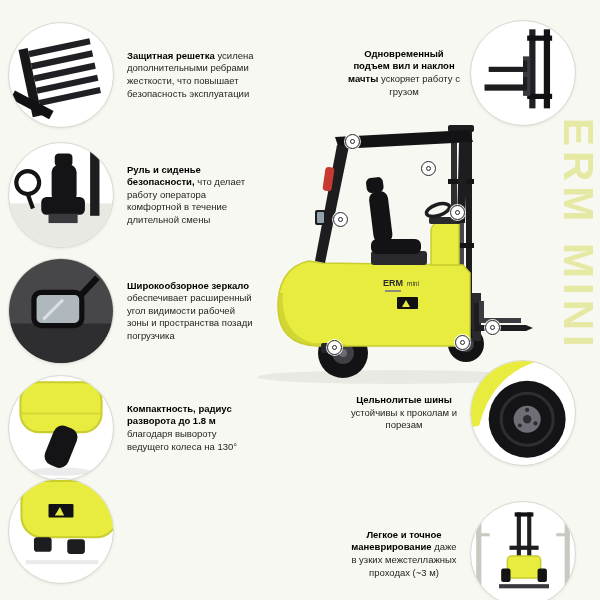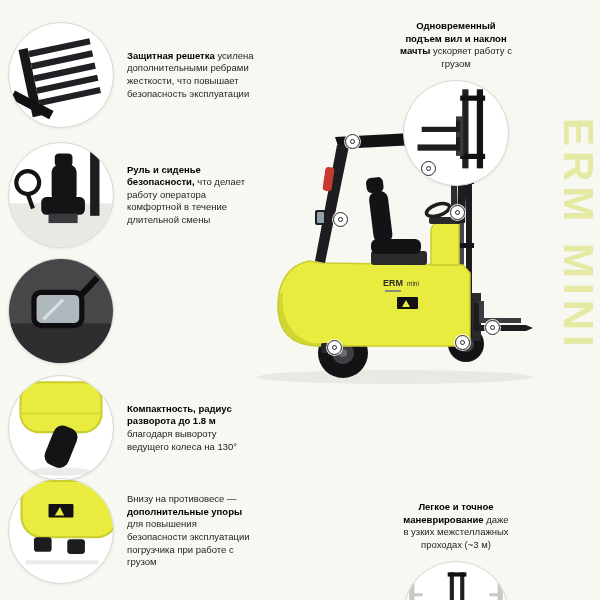--- a/index.html
+++ b/index.html
@@ -20,21 +20,21 @@
     writing-mode:vertical-rl;
     font-size:42px; font-weight:700; letter-spacing:5px;
     color:#e6e9a3;
     z-index:0; user-select:none;
   }
   
   .row {
     position:absolute; display:flex; align-items:center; z-index:2;
   }
   .row.left { left:8px; width:256px; gap:13px; }
-  .row.right { left:336px; width:240px; gap:10px; justify-content:flex-end;flex-direction:column; }
+  .row.right { left:336px; width:240px; gap:10px; justify-content:flex-end; }
   .bubble {
     flex:0 0 106px; width:106px; height:106px;
     border-radius:50%;
     background:#fff;
     border:1px solid #d9d9d0;
     box-shadow:0 1px 3px rgba(0,0,0,0.07);
     overflow:hidden;
   }
   .bubble svg { display:block; width:100%; height:100%; }
   .txt {
@@ -102,20 +102,21 @@
   <div class="row left" style="top:258px">
     <div class="bubble">
       <svg viewBox="0 0 100 100">
         <rect x="0" y="0" width="100" height="100" fill="#474749"></rect>
         <rect x="0" y="62" width="100" height="38" fill="#2e2e31"></rect>
         <line x1="68" y1="36" x2="85" y2="18" stroke="#0e0e10" stroke-width="6"></line>
         <rect x="24" y="32" width="46" height="32" rx="7" fill="#aeb8bd" stroke="#0e0e10" stroke-width="5"></rect>
         <line x1="33" y1="58" x2="52" y2="39" stroke="#d9dfe2" stroke-width="3"></line>
       </svg>
     </div>
+    <p class="txt"><b>Широкообзорное зеркало</b><span> обеспечивает расширенный угол видимости рабочей зоны и пространства позади погрузчика</span></p>
   </div>
 
   <div class="row left" style="top:375px">
     <div class="bubble">
       <svg viewBox="0 0 100 100">
         <rect x="11" y="6" width="78" height="48" rx="18" fill="#e8ec3f" stroke="#c9cd2f" stroke-width="2"></rect>
         <line x1="11" y1="36" x2="89" y2="36" stroke="#d4d836" stroke-width="2"></line>
         <rect x="38" y="48" width="24" height="40" rx="9" fill="#141416" transform="rotate(22 50 68)"></rect>
         <ellipse cx="50" cy="92" rx="30" ry="4" fill="rgba(0,0,0,0.08)"></ellipse>
       </svg>
@@ -127,40 +128,54 @@
     <div class="bubble">
       <svg viewBox="0 0 100 100">
         <rect x="12" y="2" width="92" height="54" rx="20" fill="#e8ec3f" stroke="#c9cd2f" stroke-width="2"></rect>
         <rect x="38" y="24" width="24" height="13" rx="1" fill="#111114"></rect>
         <polygon points="44,35 49,27 53,35" fill="#e8ec3f"></polygon>
         <rect x="24" y="56" width="17" height="14" rx="3" fill="#1d1d1f"></rect>
         <rect x="56" y="58" width="17" height="14" rx="3" fill="#1d1d1f"></rect>
         <rect x="16" y="78" width="70" height="4" fill="rgba(0,0,0,0.08)"></rect>
       </svg>
     </div>
-    <p class="txt"><span>Внизу на противовесе — </span><b>дополнительные упоры</b><span> для повышения безопасности эксплуатации погрузчика при работе с грузом</span></p>
   </div>
 
   <div class="row right" style="top:20px">
     <p class="txt"><b>Одновременный подъем вил и наклон мачты</b><span> ускоряет работу с грузом</span></p>
     <div class="bubble">
       <svg viewBox="0 0 100 100">
         <rect x="56" y="8" width="6" height="76" fill="#202024"></rect>
         <rect x="70" y="8" width="6" height="76" fill="#131316"></rect>
         <rect x="54" y="14" width="24" height="5" fill="#111114"></rect>
         <rect x="54" y="70" width="24" height="5" fill="#111114"></rect>
         <rect x="50" y="34" width="7" height="38" fill="#3a3a3e"></rect>
         <rect x="50" y="38" width="4" height="11" fill="#1d1d1f"></rect>
         <rect x="17" y="44" width="36" height="5" fill="#1d1d1f"></rect>
         <rect x="50" y="54" width="4" height="12" fill="#1d1d1f"></rect>
         <rect x="13" y="61" width="40" height="6" fill="#1d1d1f"></rect>
       </svg>
     </div>
   </div>
 
+  <div class="row right" style="top:360px">
+    <p class="txt"><b>Цельнолитые шины</b><span> устойчивы к проколам и порезам</span></p>
+    <div class="bubble">
+      <svg viewBox="0 0 100 100">
+        <path d="M0,0 L64,0 C34,10 16,30 8,62 L0,64 Z" fill="#e8ec3f"></path>
+        <circle cx="54" cy="56" r="37" fill="#141416"></circle>
+        <circle cx="54" cy="56" r="25" fill="none" stroke="#2e2e32" stroke-width="3"></circle>
+        <circle cx="54" cy="56" r="13" fill="#6e6e75"></circle>
+        <circle cx="54" cy="56" r="4" fill="#2e2e32"></circle>
+        <circle cx="54" cy="47" r="2" fill="#2e2e32"></circle>
+        <circle cx="62" cy="60" r="2" fill="#2e2e32"></circle>
+        <circle cx="47" cy="62" r="2" fill="#2e2e32"></circle>
+      </svg>
+    </div>
+  </div>
 
   <div class="row right" style="top:501px">
     <p class="txt"><b>Легкое и точное маневрирование</b><span> даже в узких межстеллажных проходах (~3 м)</span></p>
     <div class="bubble">
       <svg viewBox="0 0 100 100">
         <rect x="5" y="16" width="5" height="66" fill="#c9c9c1"></rect>
         <rect x="90" y="16" width="5" height="66" fill="#c9c9c1"></rect>
         <rect x="5" y="30" width="13" height="3" fill="#c9c9c1"></rect>
         <rect x="82" y="30" width="13" height="3" fill="#c9c9c1"></rect>
         <rect x="44" y="10" width="4" height="44" fill="#202024"></rect>

